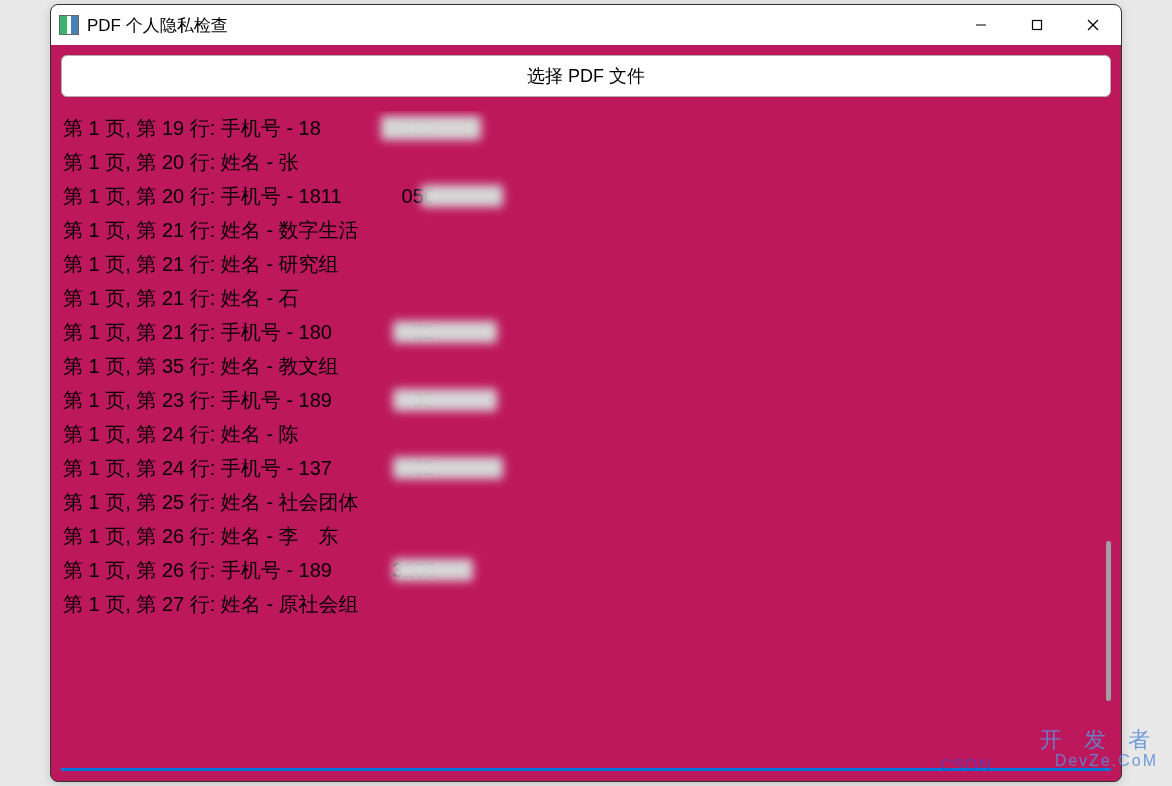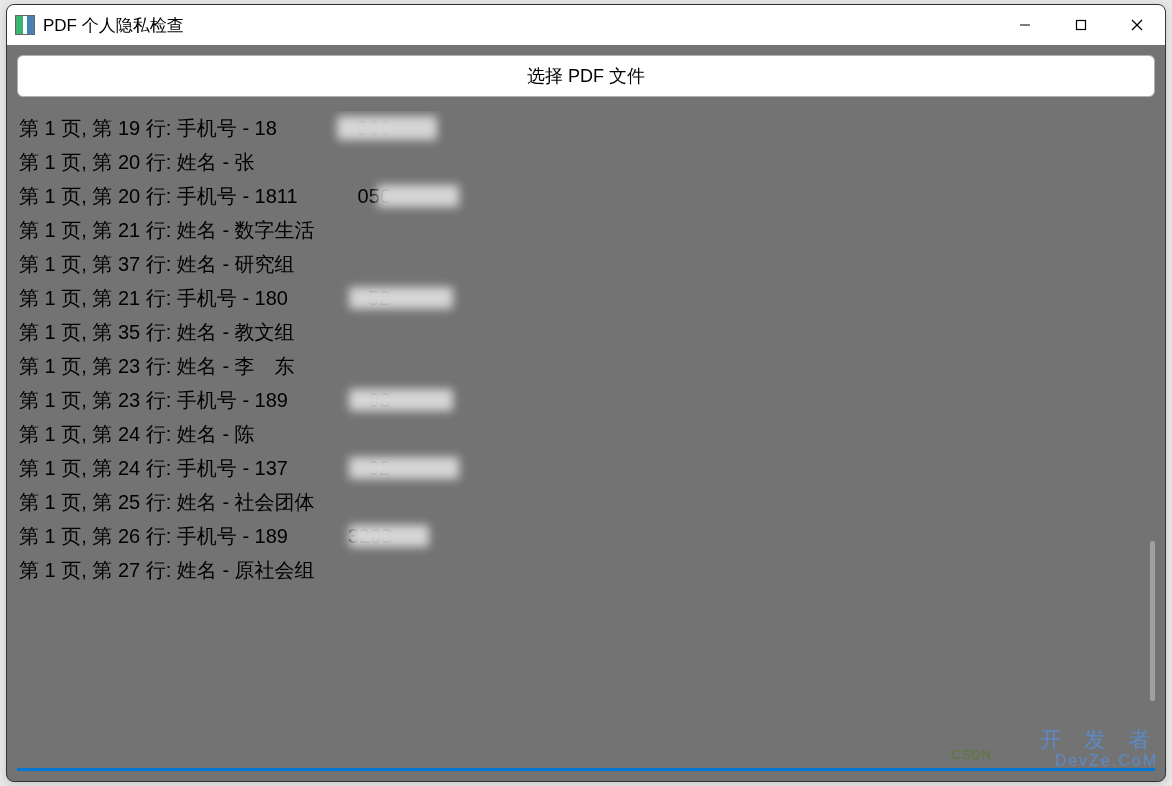--- a/index.html
+++ b/index.html
@@ -5,23 +5,23 @@
     * { margin: 0; padding: 0; box-sizing: border-box; }
     body {
       font-family: "Microsoft YaHei", "微软雅黑", Arial, sans-serif;
       background: #e8e8e8;
       width: 1172px;
       height: 786px;
       overflow: hidden;
       position: relative;
     }
     .window {
-      width: 1160px;
+      width: 1072px;
       height: 778px;
-      background: #737373;
+      background: #be185d;
       border: 1px solid #333;
       border-radius: 8px;
       box-shadow: 0 2px 10px rgba(0,0,0,0.15);
       margin: 4px auto;
       display: flex;
       flex-direction: column;
       overflow: hidden;
     }
     .titlebar {
       height: 40px;
@@ -130,23 +130,23 @@
       opacity: 0.85;
       font-family: "SimHei", Arial, sans-serif;
       line-height: 1.1;
       text-align: right;
       pointer-events: none;
     }
     .watermark .line2 { letter-spacing: 2px; font-family: Arial, sans-serif; font-size: 16px;}
     .watermark-csdn {
       position: absolute;
       right: 180px;
-      bottom: 24px;
-      color: #4d7c0f;
-      font-size: 13px;
+      bottom: 10px;
+      color: #1d4ed8;
+      font-size: 17px;
       letter-spacing: 1px;
       opacity: 0.6;
       pointer-events: none;
     }
   </style>
 </head>
 <body>
 
 <div class="window">
   <div class="titlebar">
@@ -174,28 +174,29 @@
 
   <div class="content">
     <button class="select-btn">选择 PDF 文件</button>
 
     <div class="results-container">
       <div class="results" id="results">
           <div class="result-line"><span class="txt">第 1 页, 第 19 行: 手机号 - 18    300</span><div class="blur" style="left: 318px; top: 5px; width: 100px; height: 24px;"></div></div>
           <div class="result-line"><span class="txt">第 1 页, 第 20 行: 姓名 - 张  </span></div>
           <div class="result-line"><span class="txt">第 1 页, 第 20 行: 手机号 - 1811   056</span><div class="blur" style="left: 358px; top: 6px; width: 82px; height: 22px;"></div></div>
           <div class="result-line"><span class="txt">第 1 页, 第 21 行: 姓名 - 数字生活</span></div>
-          <div class="result-line"><span class="txt">第 1 页, 第 37 行: 姓名 - 研究组</span></div>
+          <div class="result-line"><span class="txt">第 1 页, 第 21 行: 姓名 - 研究组</span></div>
+          <div class="result-line"><span class="txt">第 1 页, 第 21 行: 姓名 - 石 </span></div>
           <div class="result-line"><span class="txt">第 1 页, 第 21 行: 手机号 - 180    52</span><div class="blur" style="left: 330px; top: 6px; width: 104px; height: 22px;"></div></div>
           <div class="result-line"><span class="txt">第 1 页, 第 35 行: 姓名 - 教文组</span></div>
-          <div class="result-line"><span class="txt">第 1 页, 第 23 行: 姓名 - 李 东</span></div>
           <div class="result-line"><span class="txt">第 1 页, 第 23 行: 手机号 - 189    03</span><div class="blur" style="left: 330px; top: 6px; width: 104px; height: 22px;"></div></div>
           <div class="result-line"><span class="txt">第 1 页, 第 24 行: 姓名 - 陈 </span></div>
           <div class="result-line"><span class="txt">第 1 页, 第 24 行: 手机号 - 137    92</span><div class="blur" style="left: 330px; top: 6px; width: 110px; height: 22px;"></div></div>
           <div class="result-line"><span class="txt">第 1 页, 第 25 行: 姓名 - 社会团体</span></div>
+          <div class="result-line"><span class="txt">第 1 页, 第 26 行: 姓名 - 李 东</span></div>
           <div class="result-line"><span class="txt">第 1 页, 第 26 行: 手机号 - 189   3203</span><div class="blur" style="left: 330px; top: 6px; width: 80px; height: 22px;"></div></div>
           <div class="result-line"><span class="txt">第 1 页, 第 27 行: 姓名 - 原社会组</span></div>
         </div>
       <div class="scrollbar-track">
         <div class="scrollbar-thumb" id="scroll-thumb" style="top: 430px; height: 160px;"></div>
       </div>
     </div>
   </div>
 </div>
 

